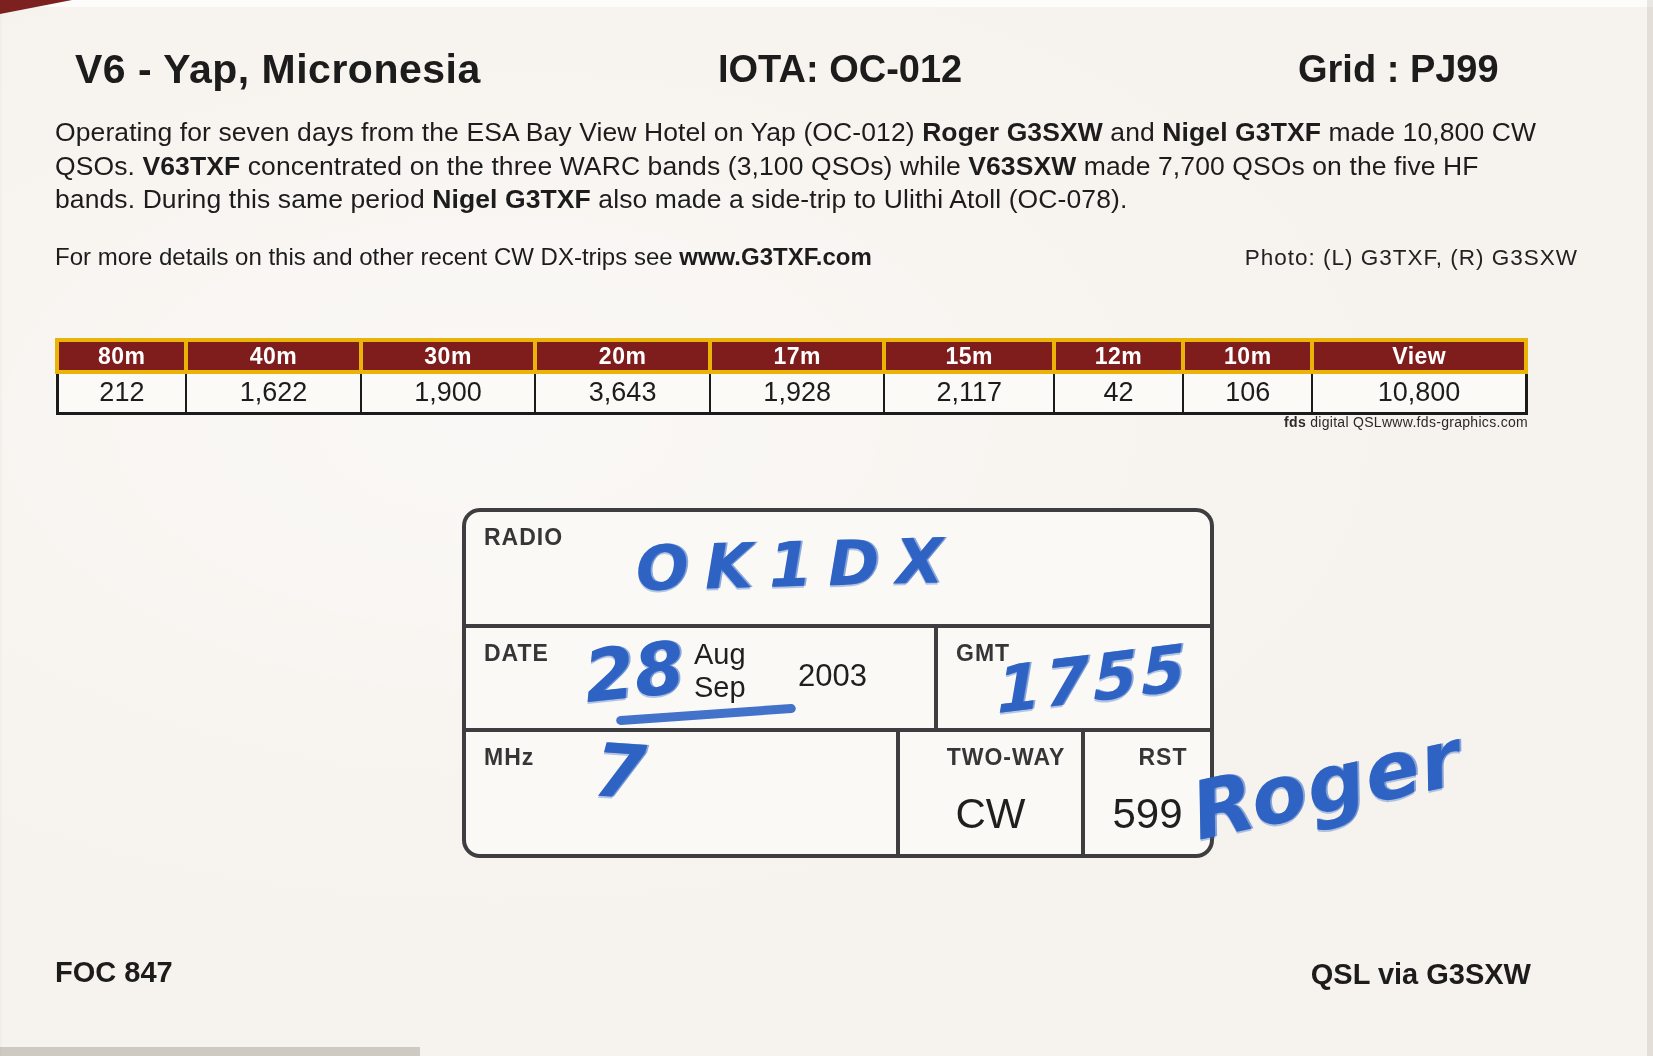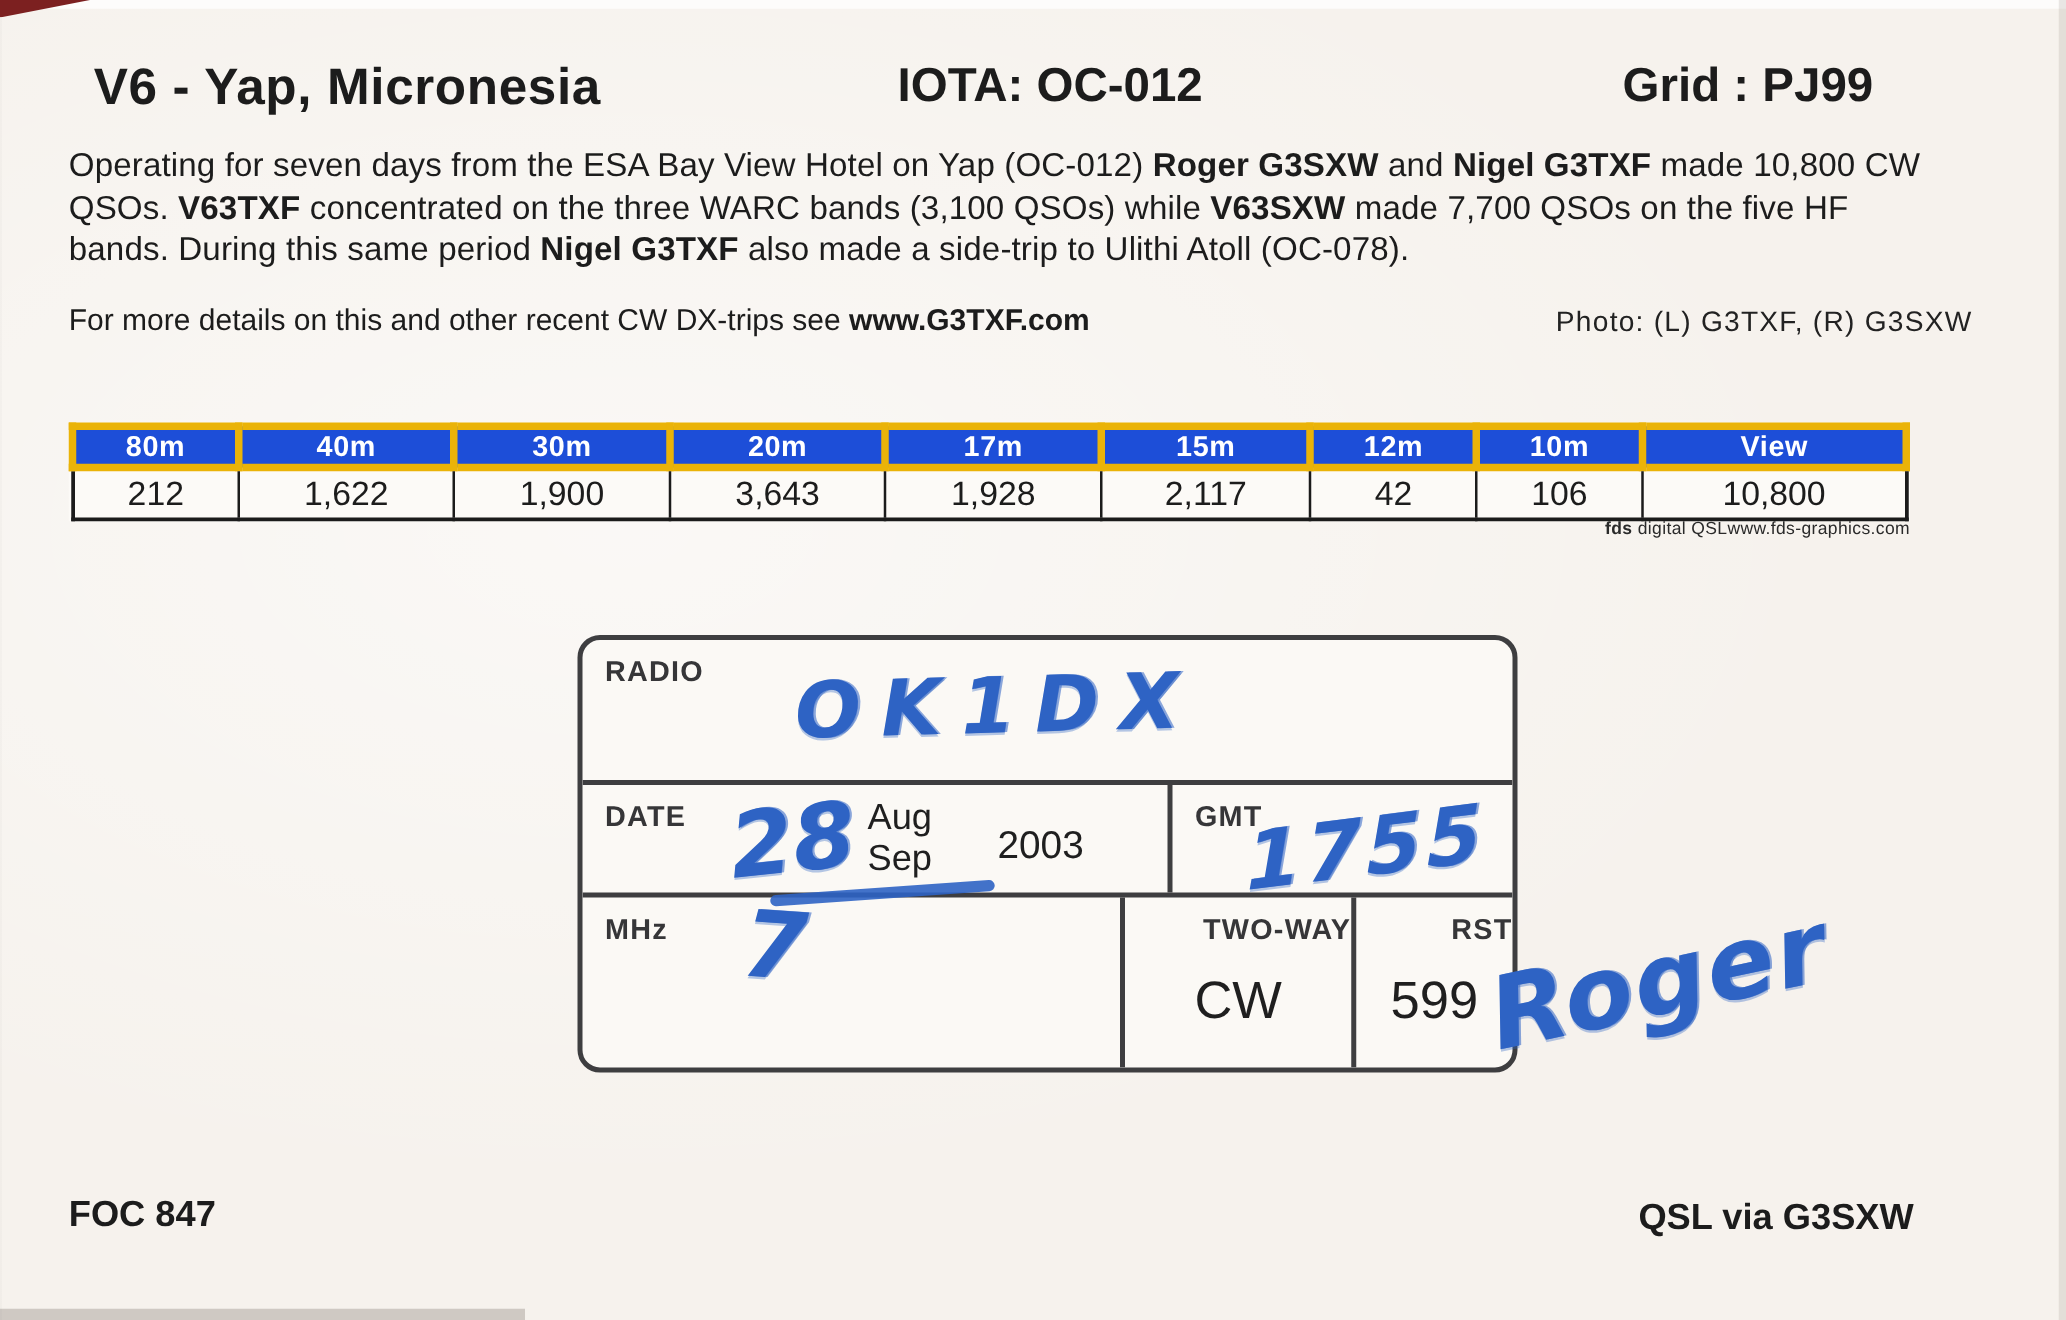--- a/index.html
+++ b/index.html
@@ -34,45 +34,45 @@
   .para .b { font-weight:bold; }
 
   
   .details { position:absolute; left:55px; top:243px; font-size:24px; }
   .details .b { font-weight:bold; }
   .photo-credit { position:absolute; right:75px; top:245px; font-size:22.5px; letter-spacing:1px; color:#222; }
 
   
   .band-table { position:absolute; left:55px; top:338px; width:1473px;
     border:3px solid #1b1b1b; border-collapse:collapse; background:#fcfaf7; }
-  .band-table th { background:#1d4ed8; color:#fff; font-size:23px; font-weight:bold;
-    height:32px; border:6px solid #eab308; text-align:center; letter-spacing:0.5px; }
+  .band-table th { background:#7f1d1d; color:#fff; font-size:23px; font-weight:bold;
+    height:32px; border:4px solid #eab308; text-align:center; letter-spacing:0.5px; }
   .band-table td { font-size:27px; height:41px; border:2px solid #1b1b1b; text-align:center; }
 
   .printer-credit { position:absolute; right:125px; top:414px; font-size:14px; color:#2a2a2a; letter-spacing:0.3px; }
   .printer-credit .b { font-weight:bold; }
   .printer-credit .url { }
 
   
   .qso-box { position:absolute; left:462px; top:508px; width:752px; height:350px;
     border:4px solid #3e3e40; border-radius:18px; background:#fbf9f5;
     display:flex; flex-direction:column; overflow:hidden; }
   .qso-row { position:relative; display:flex; }
   .qso-row1 { height:116px; border-bottom:4px solid #3e3e40; }
-  .qso-row2 { height:90px; border-bottom:4px solid #3e3e40;align-items:center; }
+  .qso-row2 { height:104px; border-bottom:4px solid #3e3e40;align-items:center; }
   .qso-row3 { flex:1; }
   .qso-cell { position:relative; height:100%; }
   .cell-date { width:472px; border-right:4px solid #3e3e40; }
   .cell-gmt  { flex:1; }
   .cell-mhz  { width:434px; border-right:4px solid #3e3e40; }
   .cell-twoway { width:185px; border-right:4px solid #3e3e40; }
   .cell-rst  { flex:1; }
   .qso-label { position:absolute; left:18px; top:12px; font-size:23px; font-weight:bold;
     color:#363638; letter-spacing:1px; }
-  .qso-label.centered { left:0; width:100%; text-align:right;padding-left:31px; }
+  .qso-label.centered { left:0; width:100%; text-align:center;padding-left:31px; }
   .printed { color:#1f1f1f; }
   .month-stack { position:absolute; left:228px; top:10px; font-size:29px; line-height:33px; text-align:left; }
   .year { position:absolute; left:332px; top:30px; font-size:31px; }
   .value-center { position:absolute; left:0; top:58px; width:100%; text-align:center; font-size:42px; }
 
   
   .hand { font-family:"DejaVu Sans", sans-serif; font-style:italic; font-weight:bold;
     color:#2e63c4;
     text-shadow:2px 0 0 rgba(46,99,196,0.55), 0 2px 0 rgba(46,99,196,0.35); }
   .hand-radio { position:absolute; left:170px; top:16px; font-size:62px; letter-spacing:16px;

